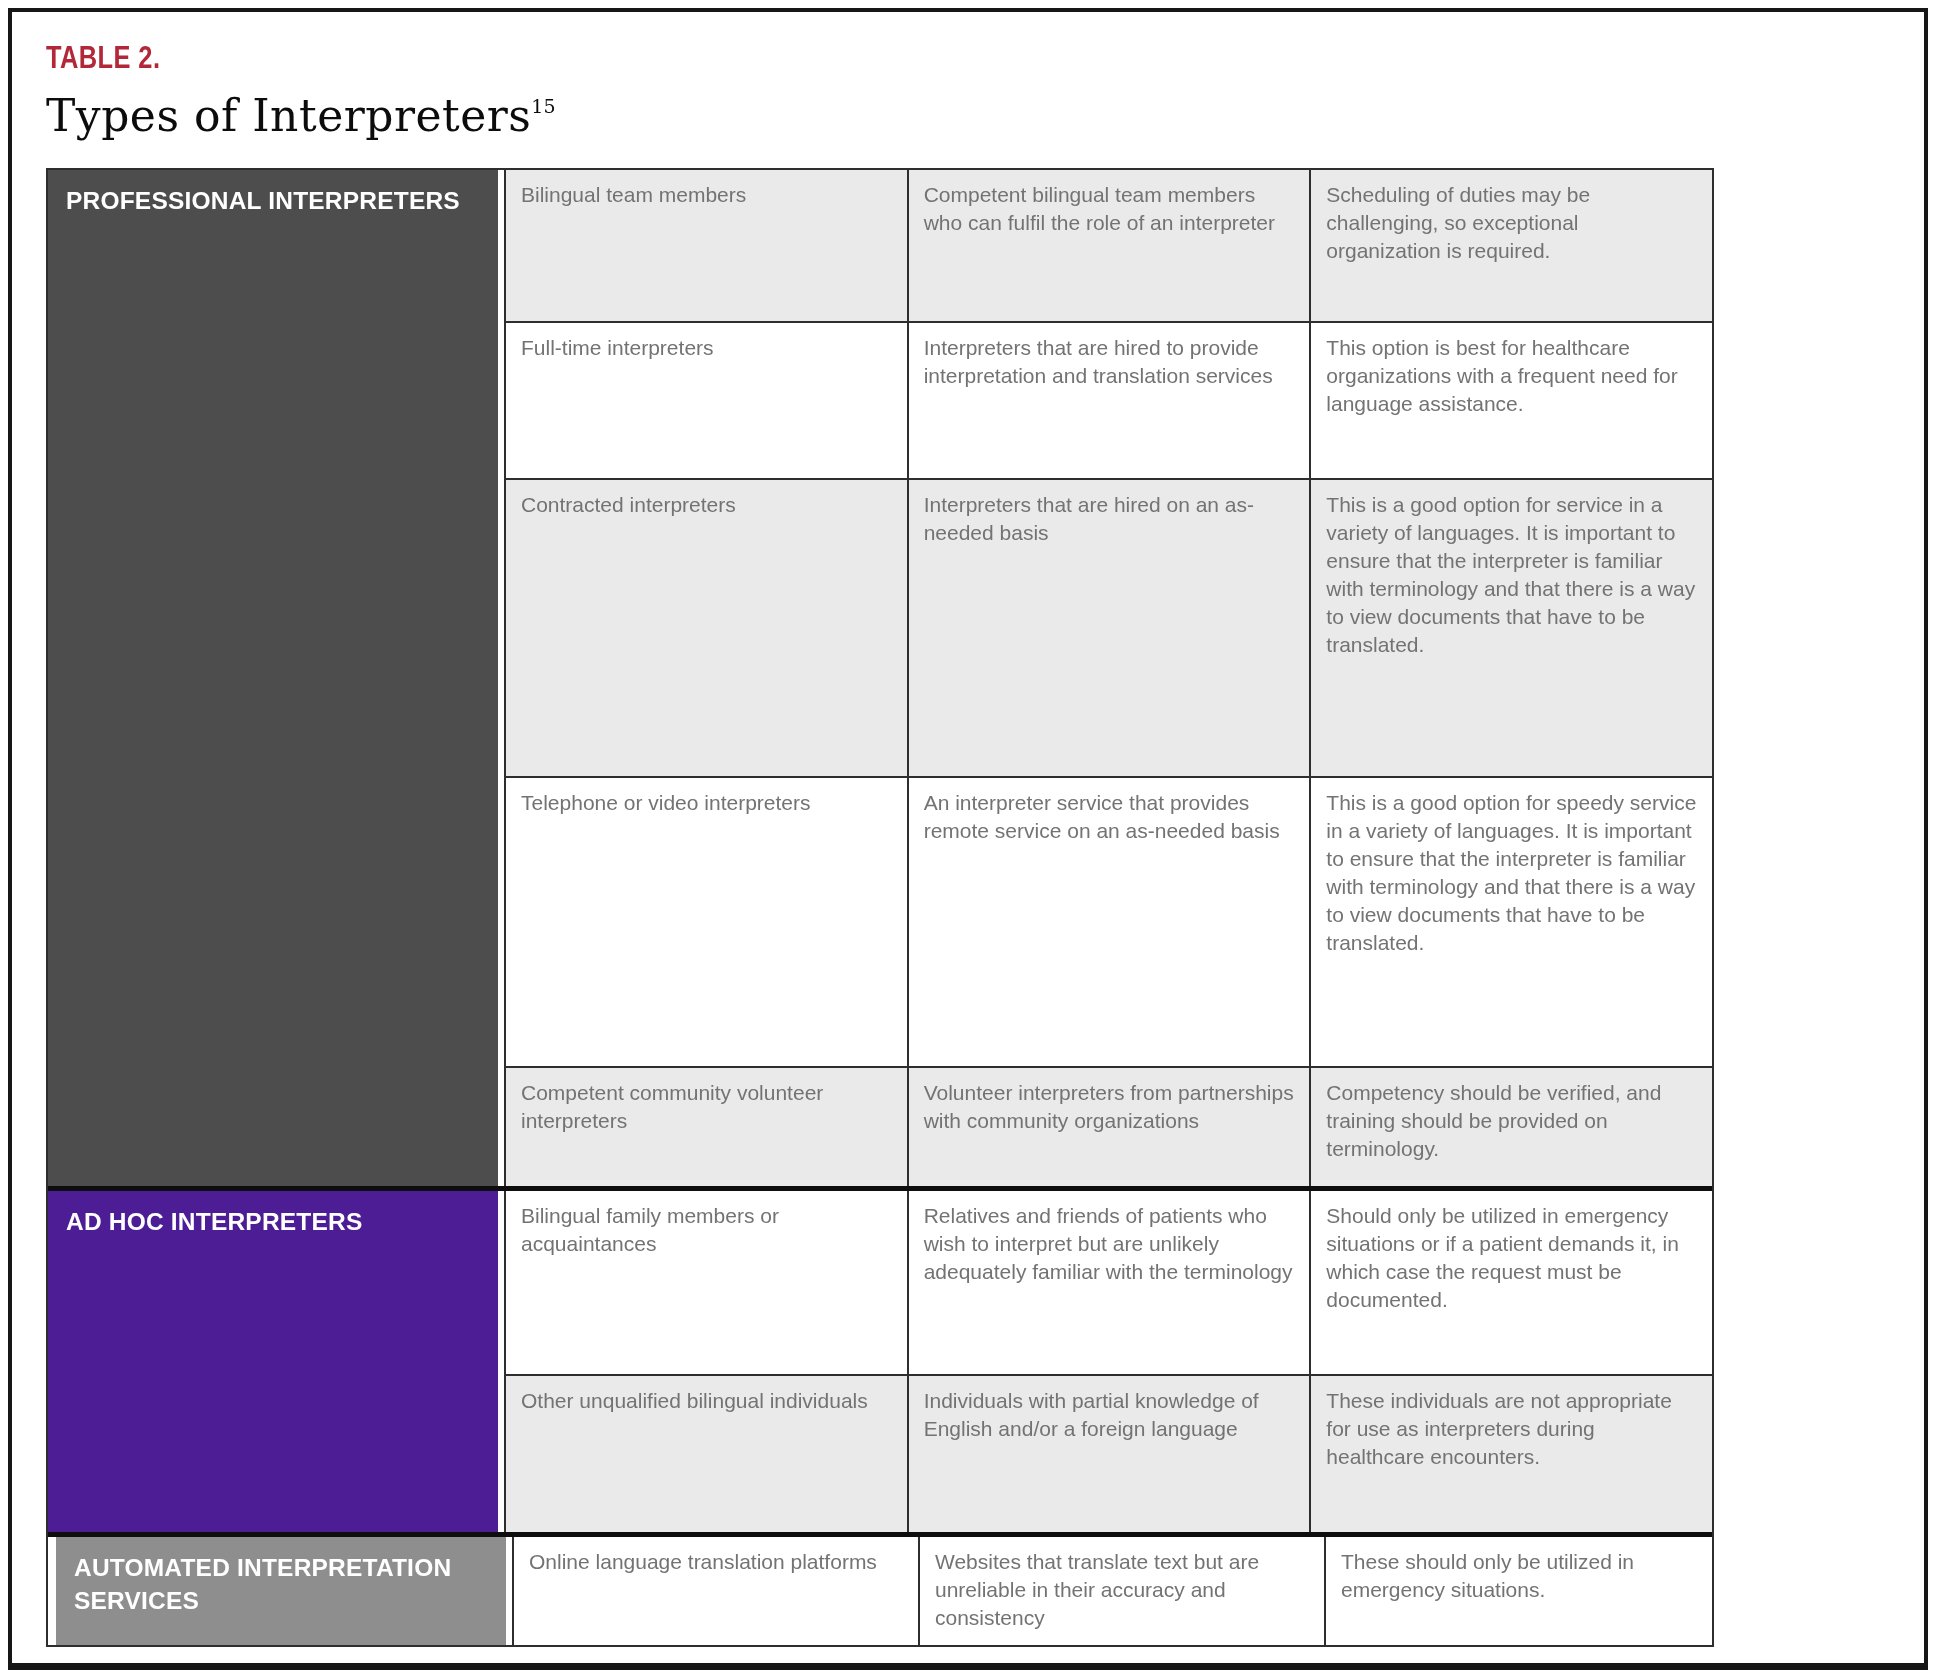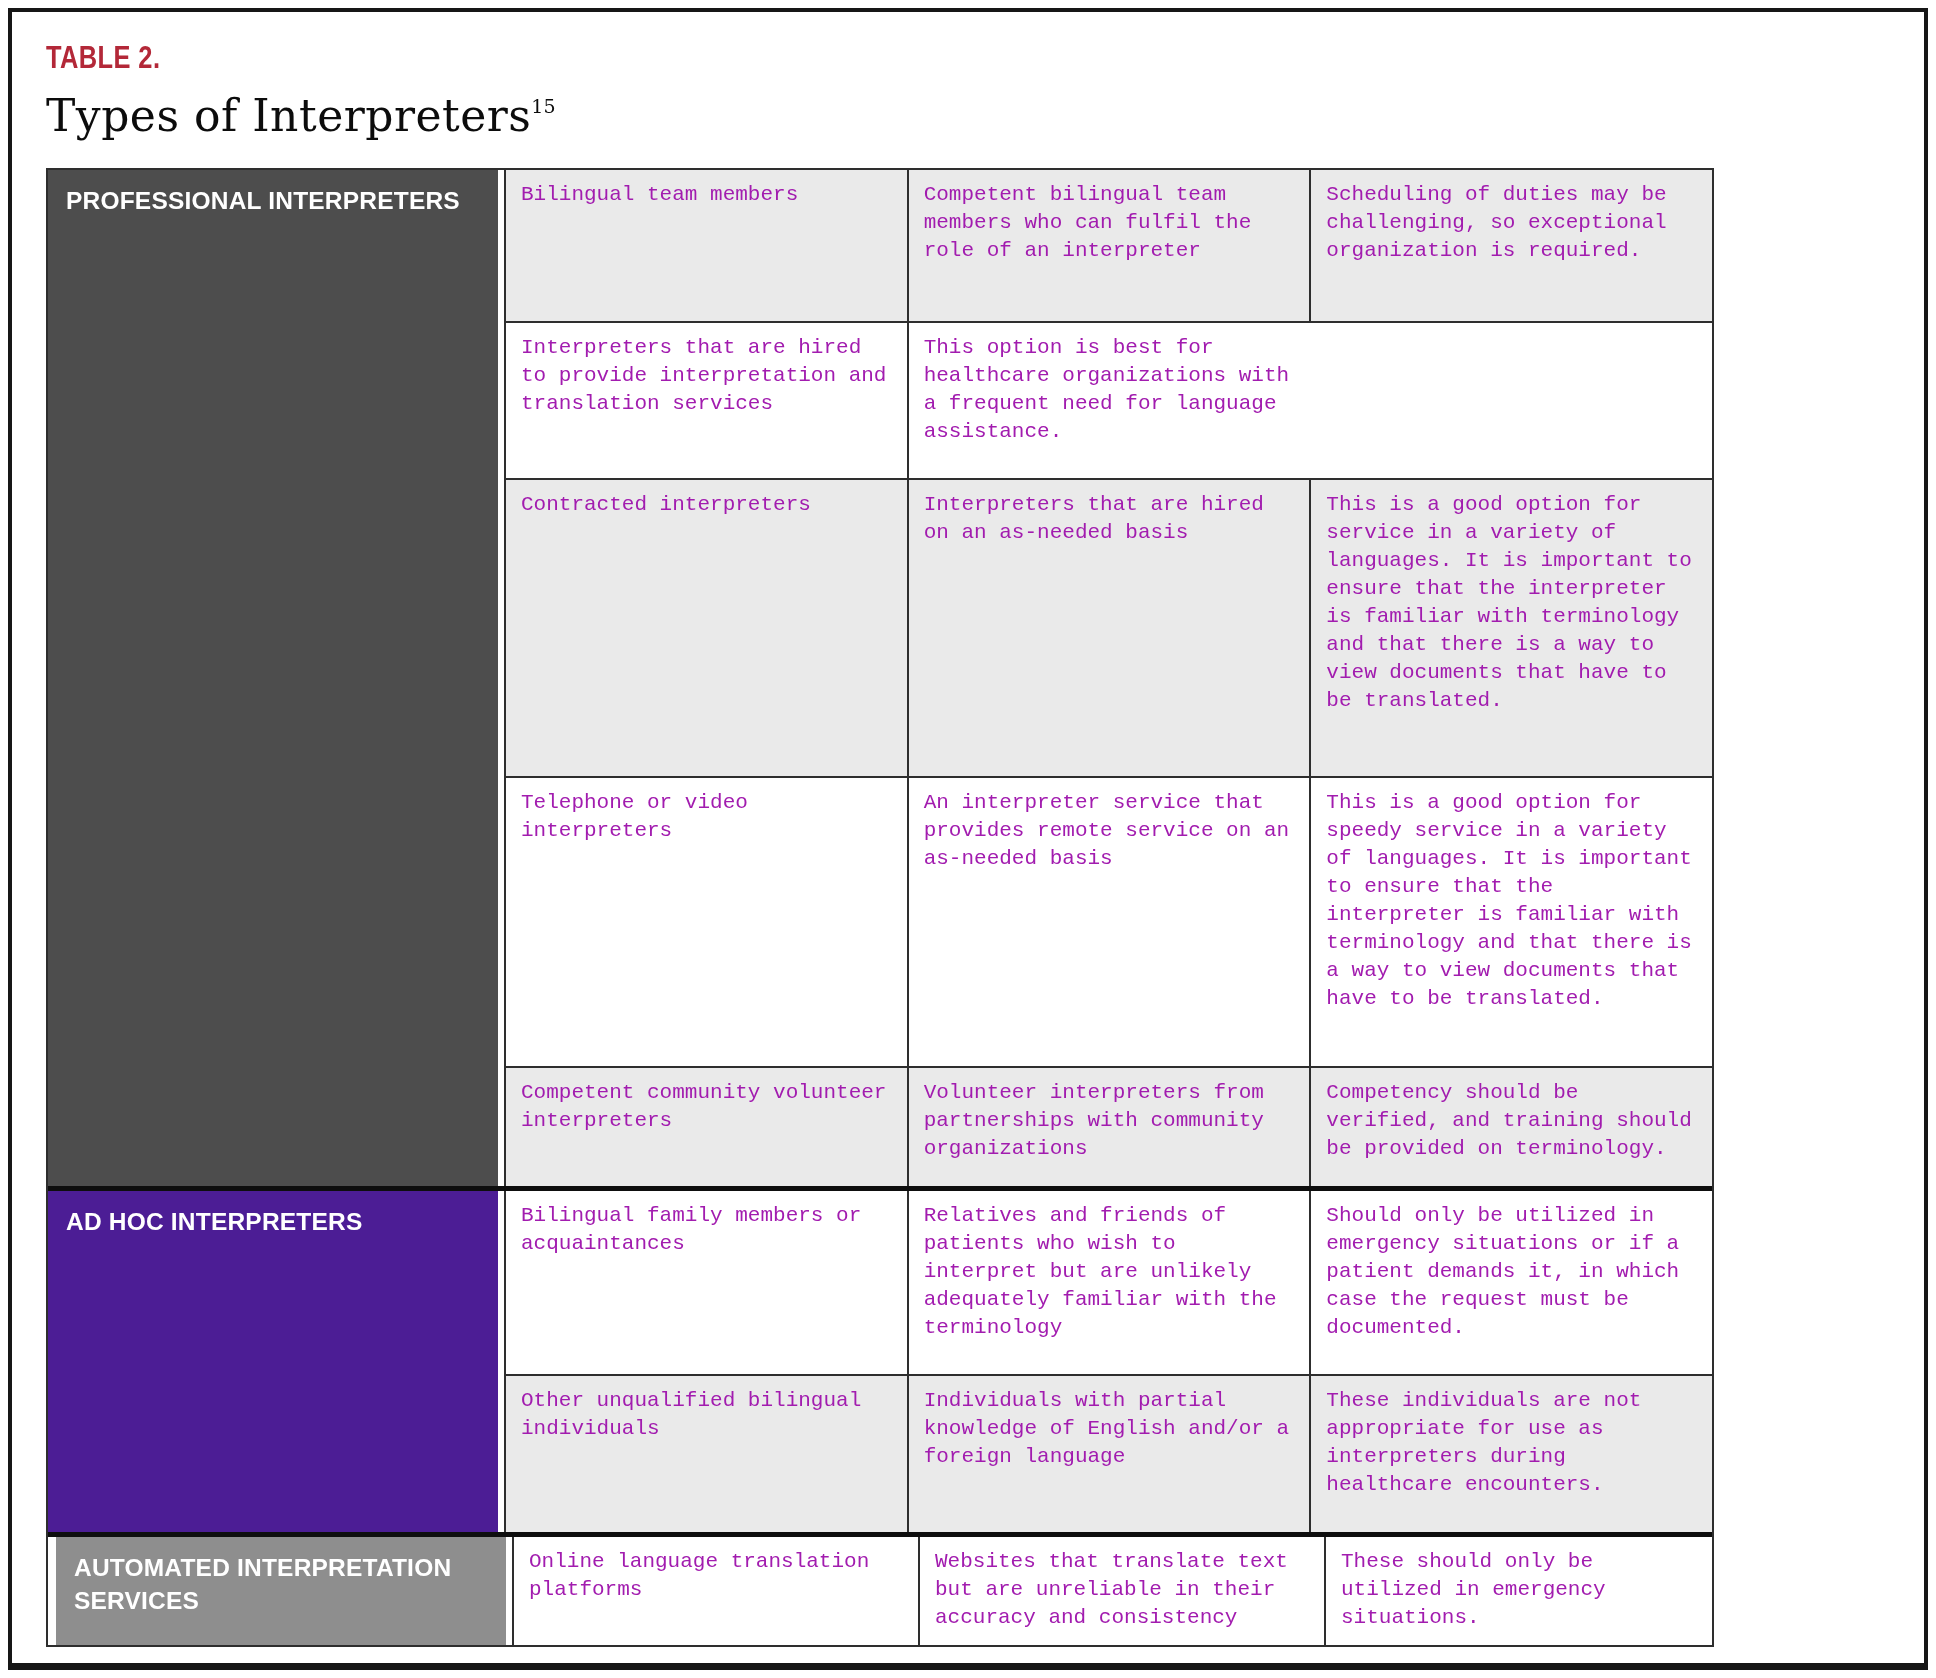--- a/index.html
+++ b/index.html
@@ -53,21 +53,21 @@
     display:grid;grid-template-columns:1fr 1fr 1fr;
     border-top:2px solid var(--thin);
     background:#ffffff;
   }
   .row:first-child{border-top:none;}
   .row.shade{background:var(--shade);}
   .cell{
     box-sizing:border-box;
     border-left:2px solid var(--thin);
     padding:11px 15px 12px 15px;
-    font-size:21px;line-height:28px;color:#a21caf;font-family:Liberation Mono, monospace;
+    font-size:21px;line-height:28px;color:#737373;
   }
   
   .s1 .row:nth-child(1){min-height:151px;}
   .s1 .row:nth-child(2){min-height:155px;}
   .s1 .row:nth-child(3){min-height:296px;}
   .s1 .row:nth-child(4){min-height:288px;}
   .s1 .row:nth-child(5){min-height:118px;}
   .s2 .row:nth-child(1){min-height:183px;}
   .s2 .row:nth-child(2){min-height:156px;}
   .s3 .row:nth-child(1){min-height:108px;gap:18px;}
@@ -86,20 +86,21 @@
   <div class="section s1">
     <div class="category" style="background: rgb(77, 77, 77);">PROFESSIONAL INTERPRETERS</div>
     <div class="rows">
   <div class="row shade">
     <div class="cell">Bilingual team members</div>
     <div class="cell">Competent bilingual team members who can fulfil the role of an interpreter</div>
     <div class="cell">Scheduling of duties may be challenging, so exceptional organization is required.</div>
   </div>
 
   <div class="row">
+    <div class="cell">Full-time interpreters</div>
     <div class="cell">Interpreters that are hired to provide interpretation and translation services</div>
     <div class="cell">This option is best for healthcare organizations with a frequent need for language assistance.</div>
   </div>
 
   <div class="row shade">
     <div class="cell">Contracted interpreters</div>
     <div class="cell">Interpreters that are hired on an as-needed basis</div>
     <div class="cell">This is a good option for service in a variety of languages. It is important to ensure that the interpreter is familiar with terminology and that there is a way to view documents that have to be translated.</div>
   </div>
 

